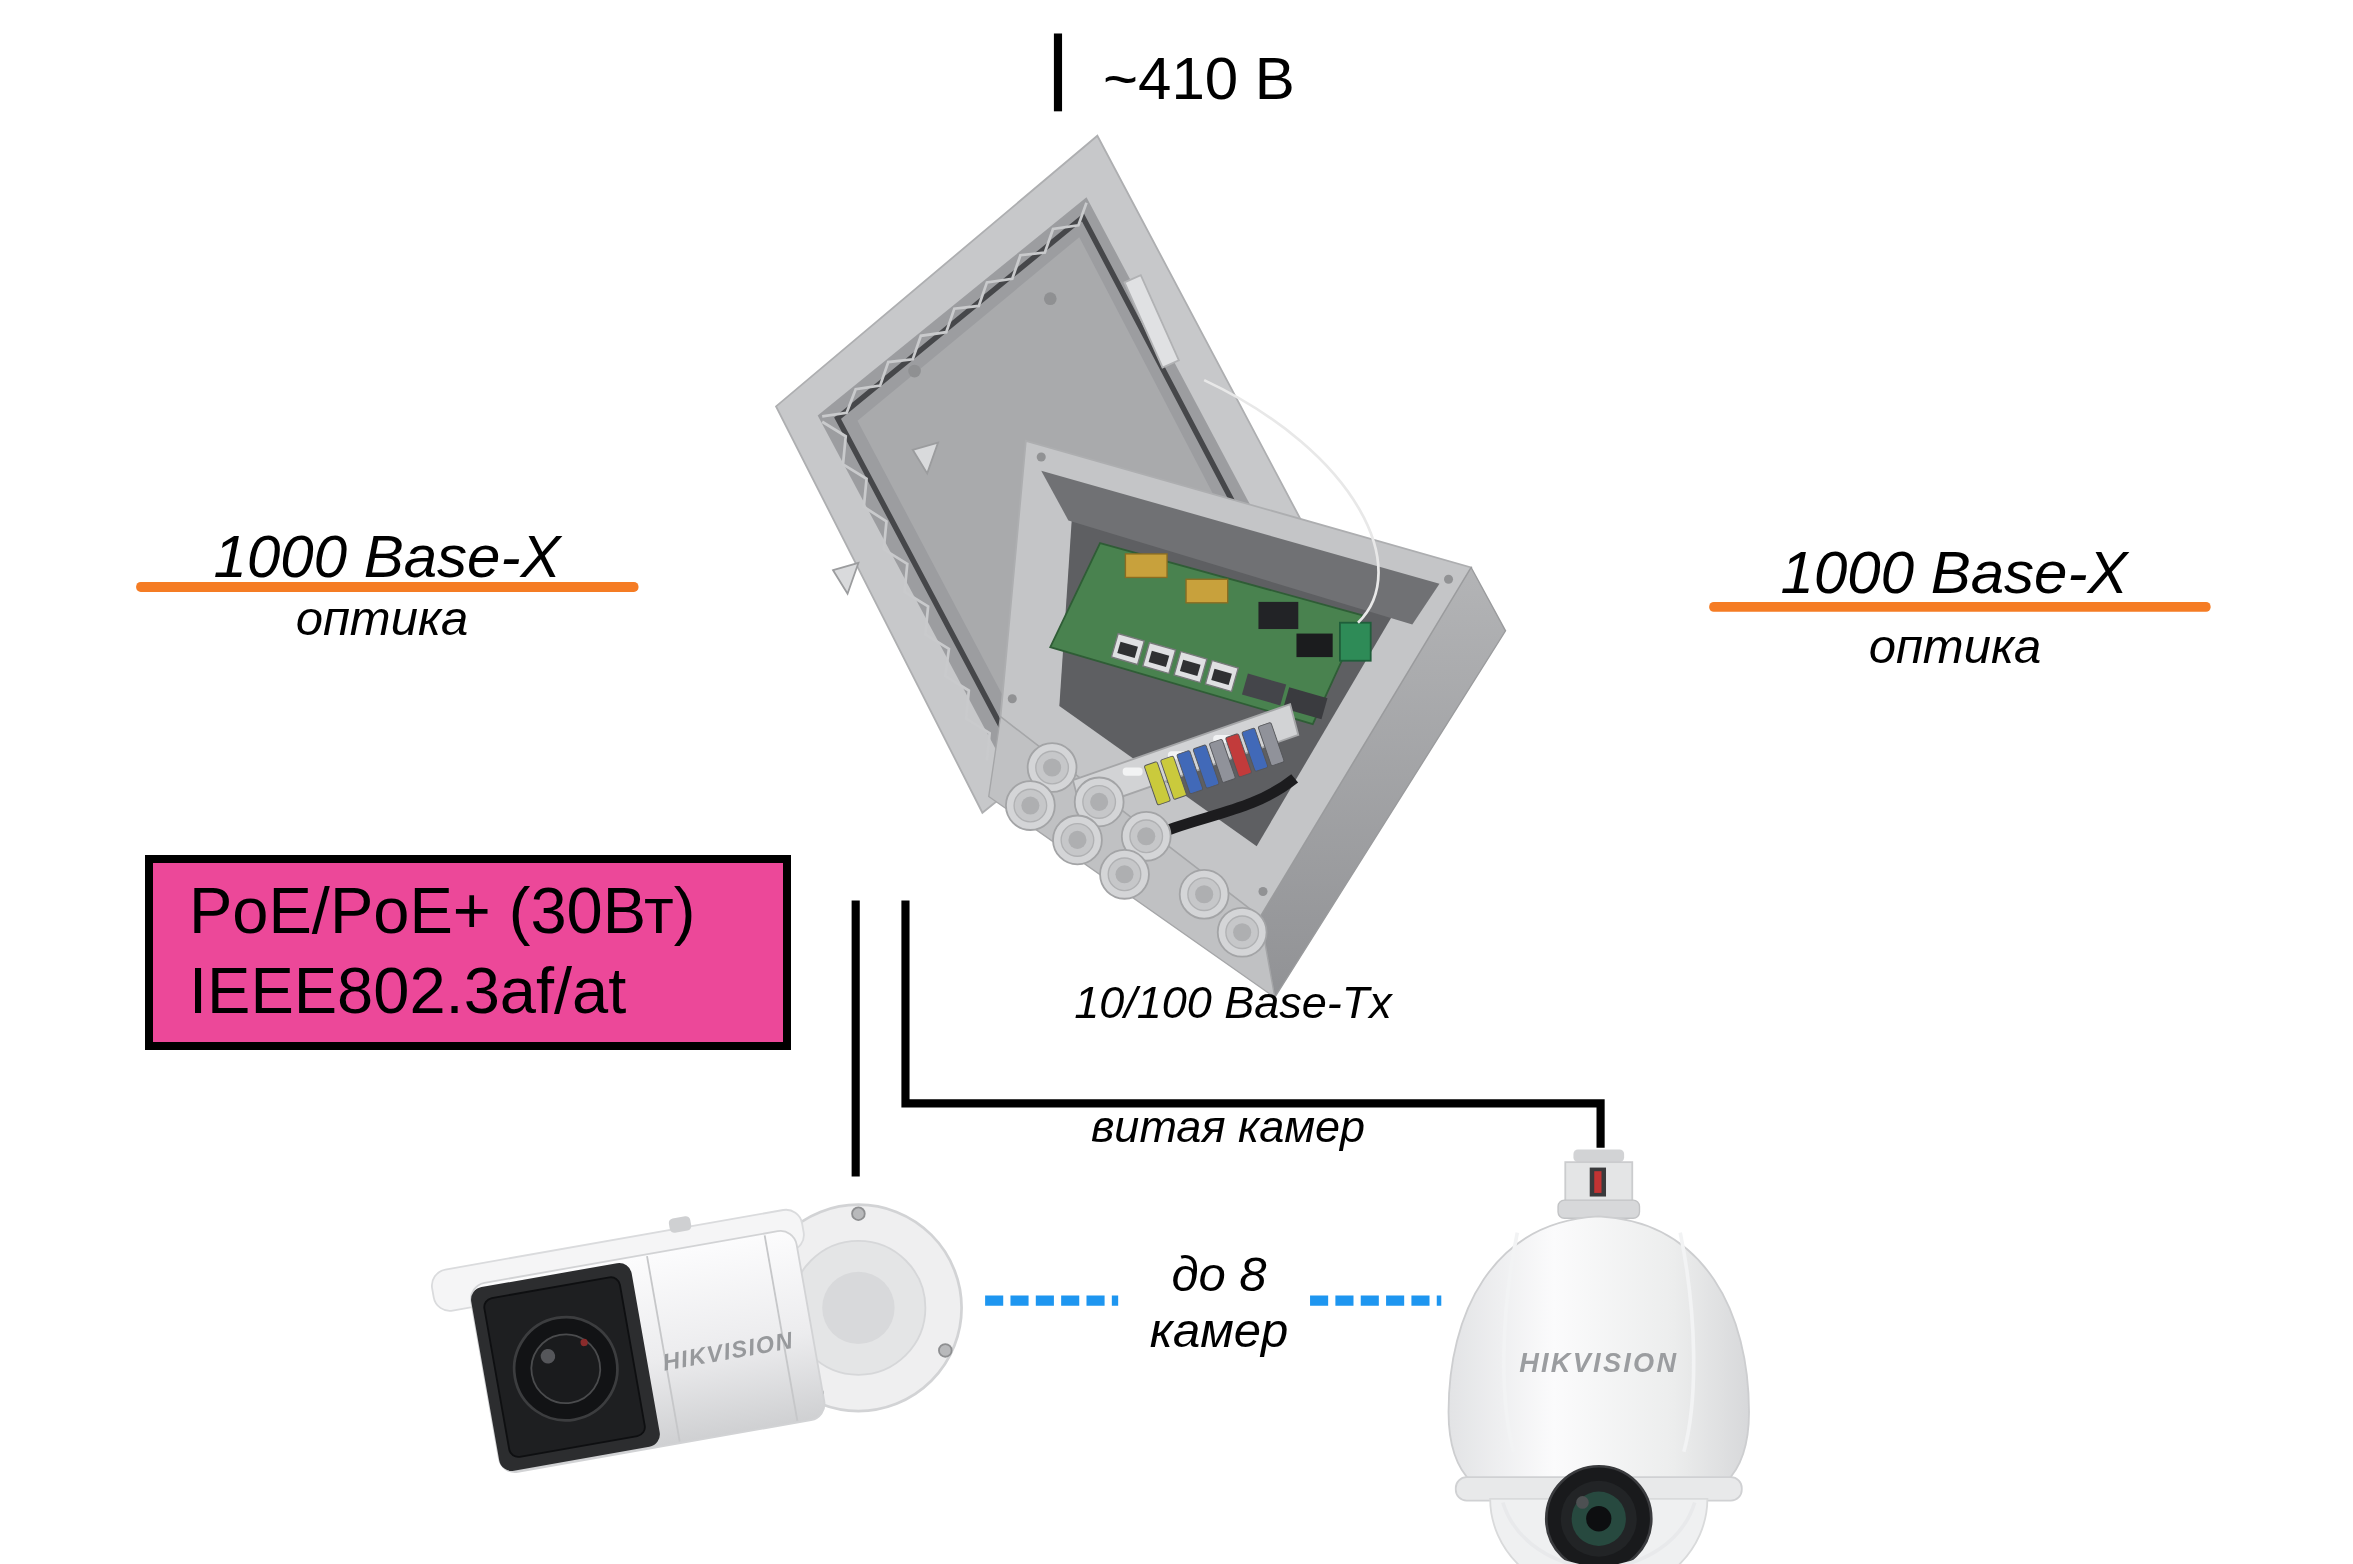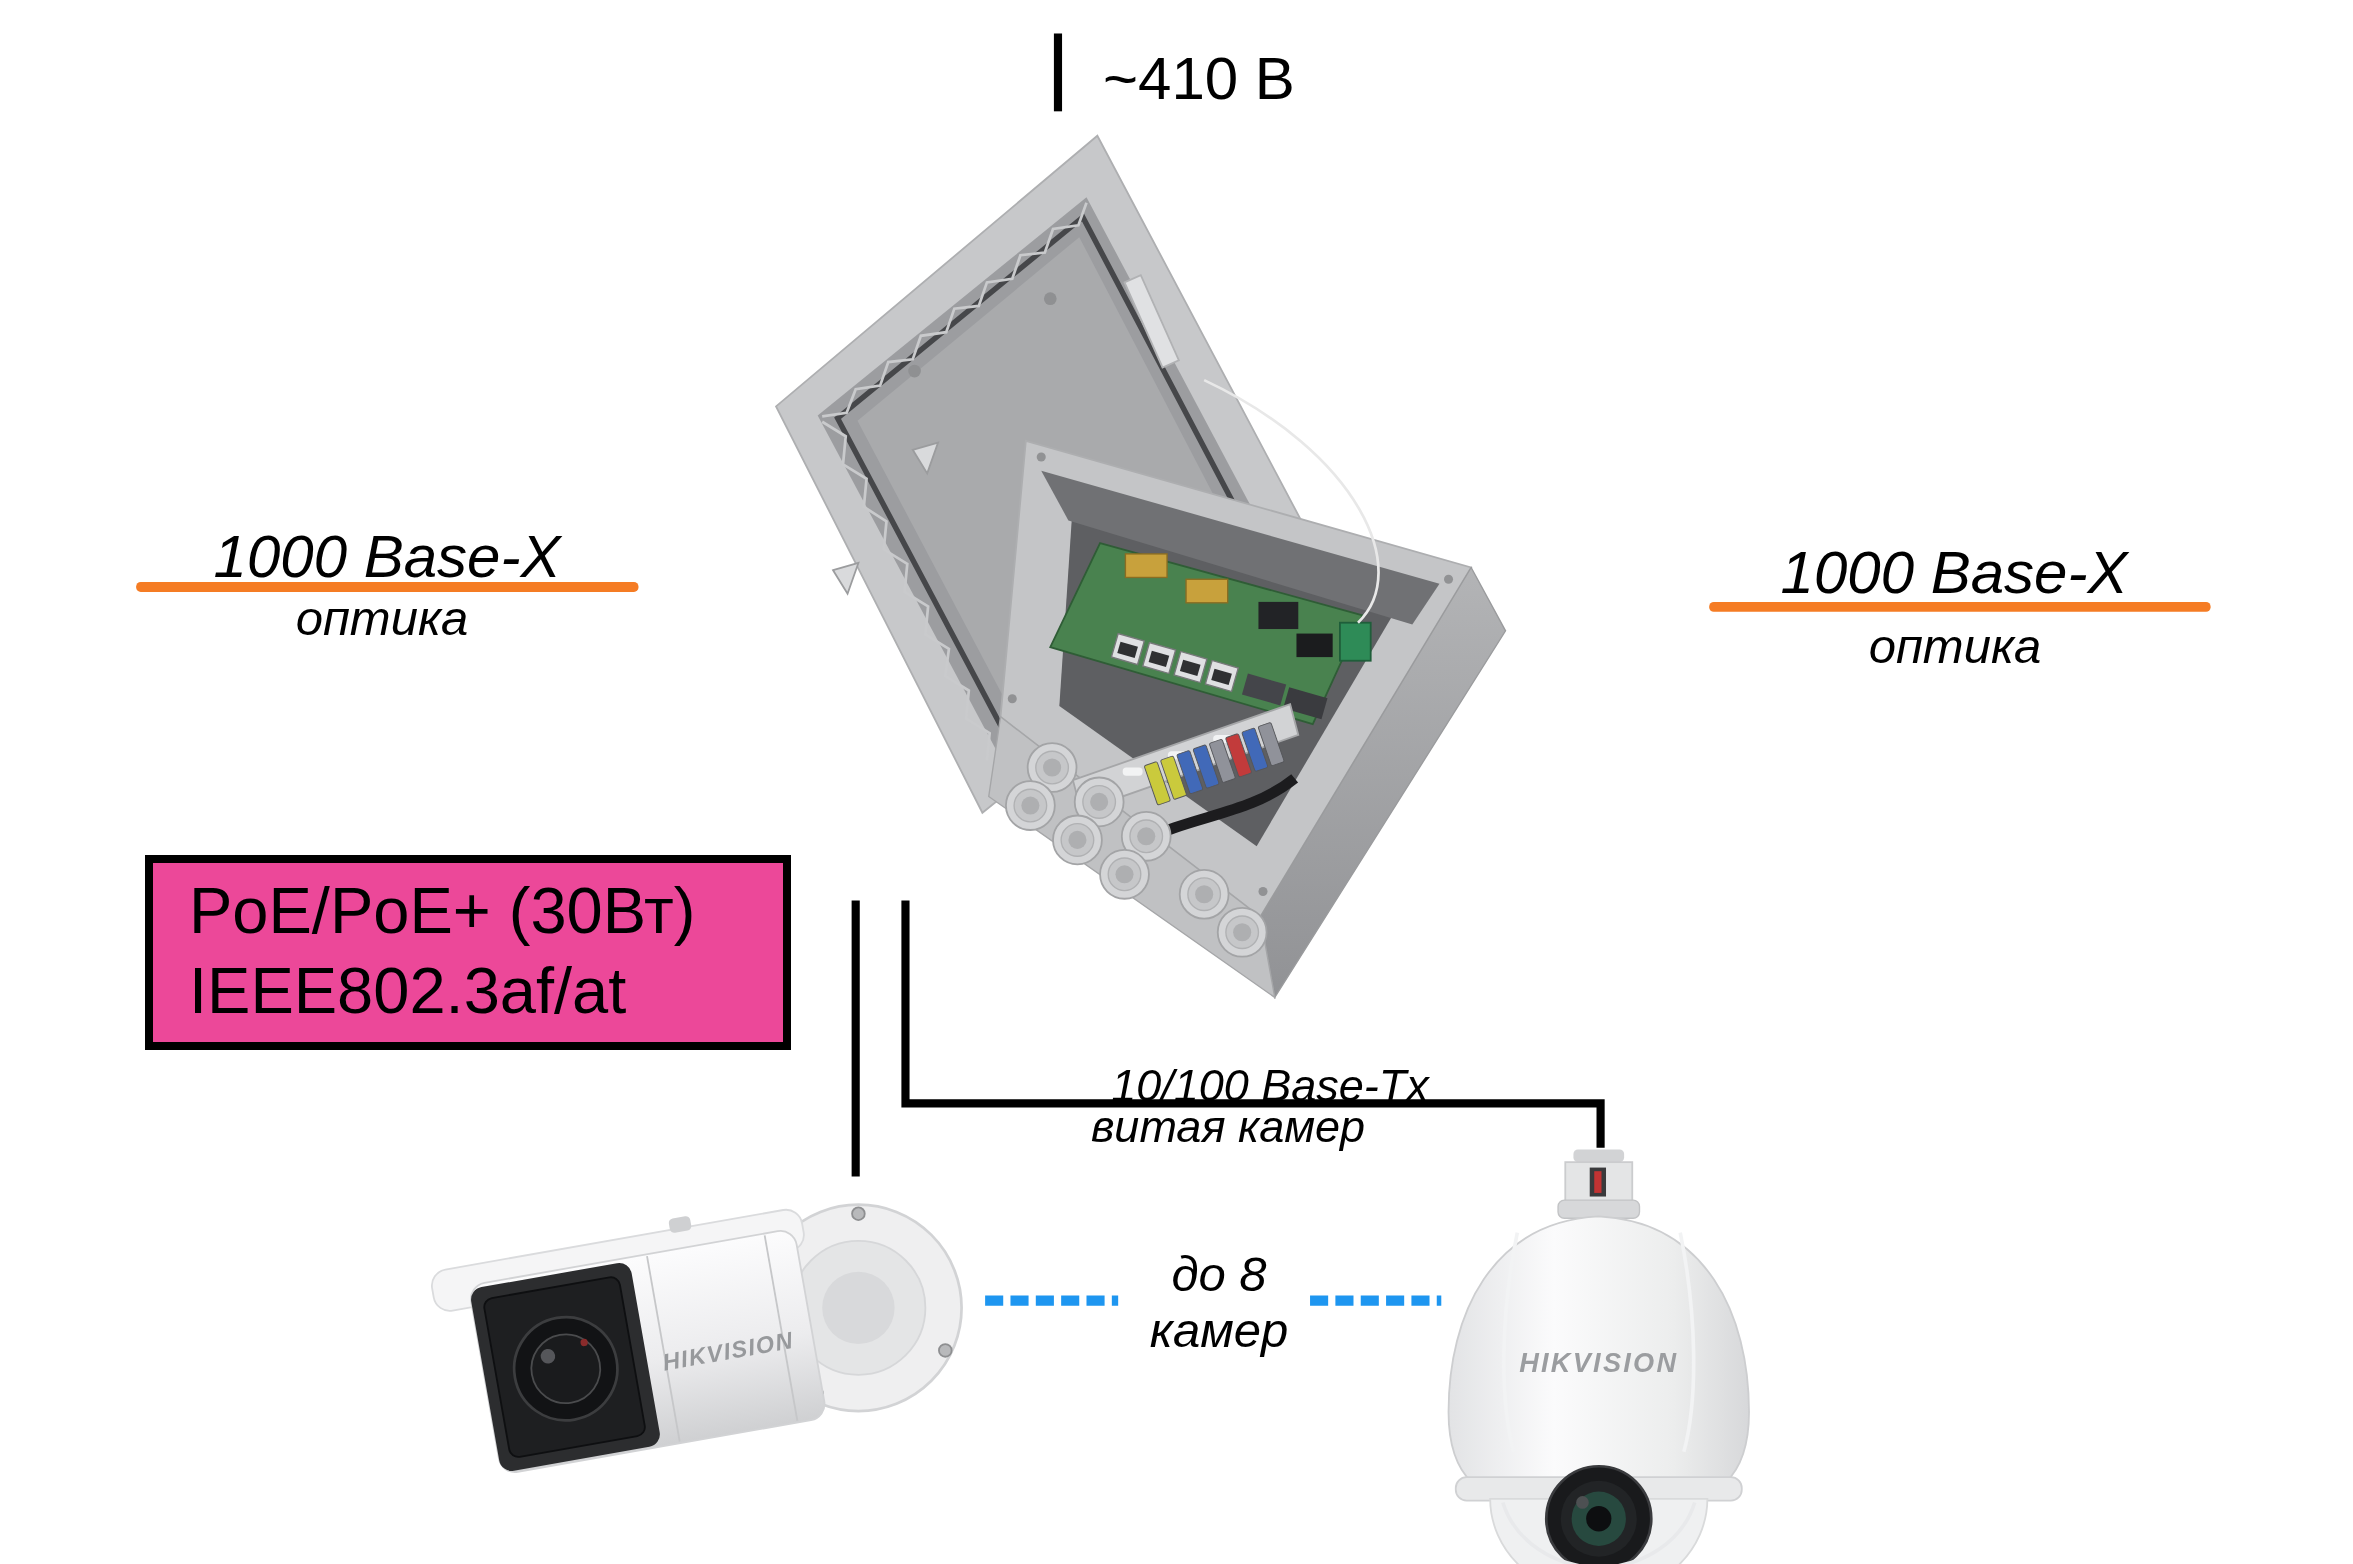--- a/index.html
+++ b/index.html
@@ -191,21 +191,21 @@
 <div class="abs center t54" style="left:382px;top:591px;">оптика</div>
 
 <div class="abs center t66" style="left:1954px;top:539px;">1000 Base-X</div>
 <div class="abs center t54" style="left:1955px;top:619px;">оптика</div>
 
 <div class="poe-box">
   <div>PoE/PoE+ (30Вт)</div>
   <div>IEEE802.3af/at</div>
 </div>
 
-<div class="abs center t50" style="left:1233px;top:1061px;margin-left:37px;">10/100 Base-Tx</div>
+<div class="abs center t50" style="left:1233px;top:978px;">10/100 Base-Tx</div>
 <div class="abs center t50" style="left:1228px;top:1102px;">витая камер</div>
 
 <div class="abs center cap-block" style="left:1219px;top:1246px;">
   <div>до 8</div>
   <div>камер</div>
 </div>
 
 </div>
 
 

